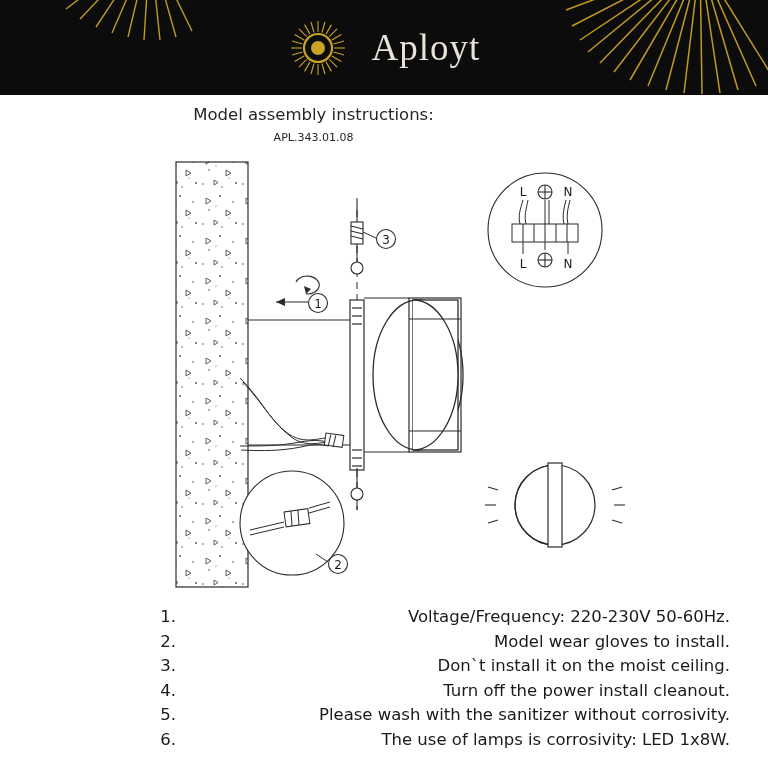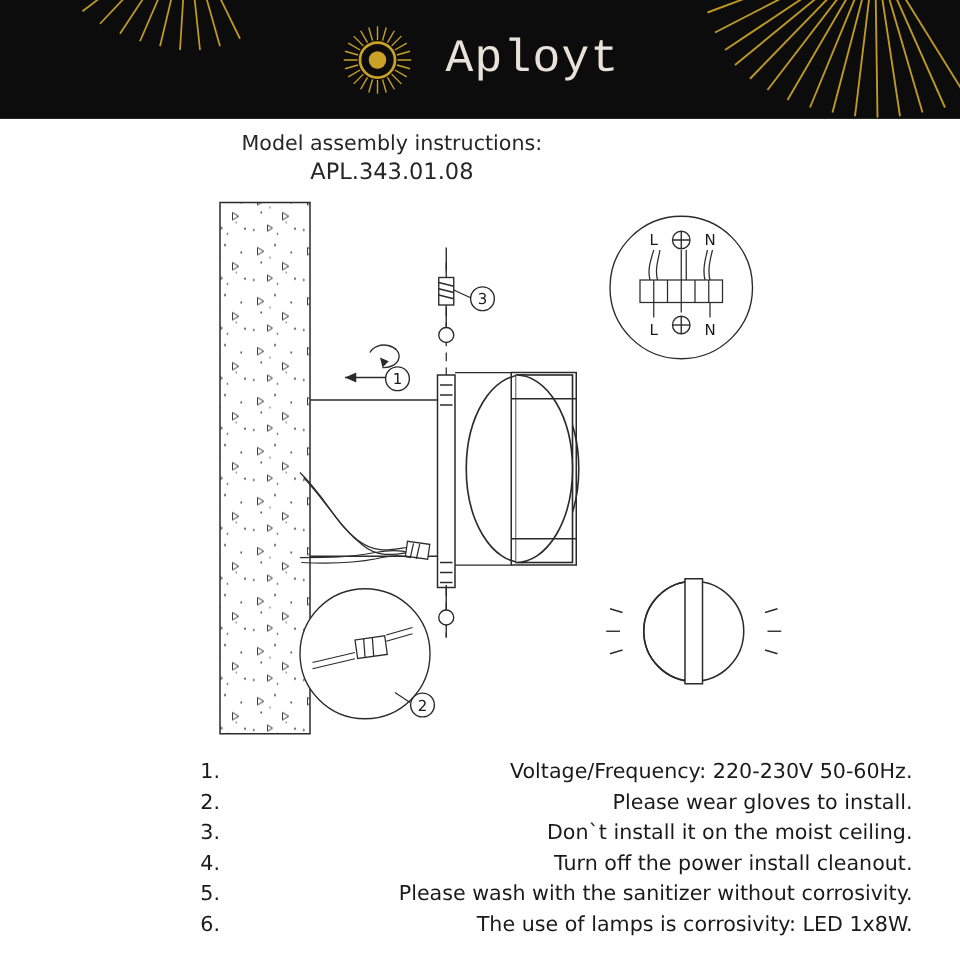--- a/index.html
+++ b/index.html
@@ -42,42 +42,42 @@
     align-items: center;
     justify-content: center;
     gap: 24px;
   }
   .brand-mark {
     position: relative;
     width: 60px;
     height: 60px;
   }
   .brand-name {
-    font-family: Liberation Mono, monospace;
+    font-family: Liberation Serif, serif;
     font-size: 37px;
     letter-spacing: 1px;
     color: #e8e2d8;
     font-weight: 400;
   }
 
   
   .title-block {
     position: absolute;
     top: 104px;
     left: 0;
     width: 627px;
     text-align: center;
   }
   .title-main {
     font-size: 16.5px;
     color: #262626;
     line-height: 22px;
   }
   .title-model {
-    font-size: 18px;
+    font-size: 11px;
     color: #262626;
     line-height: 24px;
   }
 
   
   .drawing {
     position: absolute;
     top: 150px;
     left: 0;
     width: 768px;
@@ -373,21 +373,21 @@
     </svg>
   </div>
 
   <div class="notes">
     <div class="note">
       <span class="note-num">1.</span>
       <span class="note-text">Voltage/Frequency: 220-230V 50-60Hz.</span>
     </div>
     <div class="note">
       <span class="note-num">2.</span>
-      <span class="note-text">Please wear gloves to install.</span>
+      <span class="note-text">Model wear gloves to install.</span>
     </div>
     <div class="note">
       <span class="note-num">3.</span>
       <span class="note-text">Don`t install it on the moist ceiling.</span>
     </div>
     <div class="note">
       <span class="note-num">4.</span>
       <span class="note-text">Turn off the power install cleanout.</span>
     </div>
     <div class="note">

